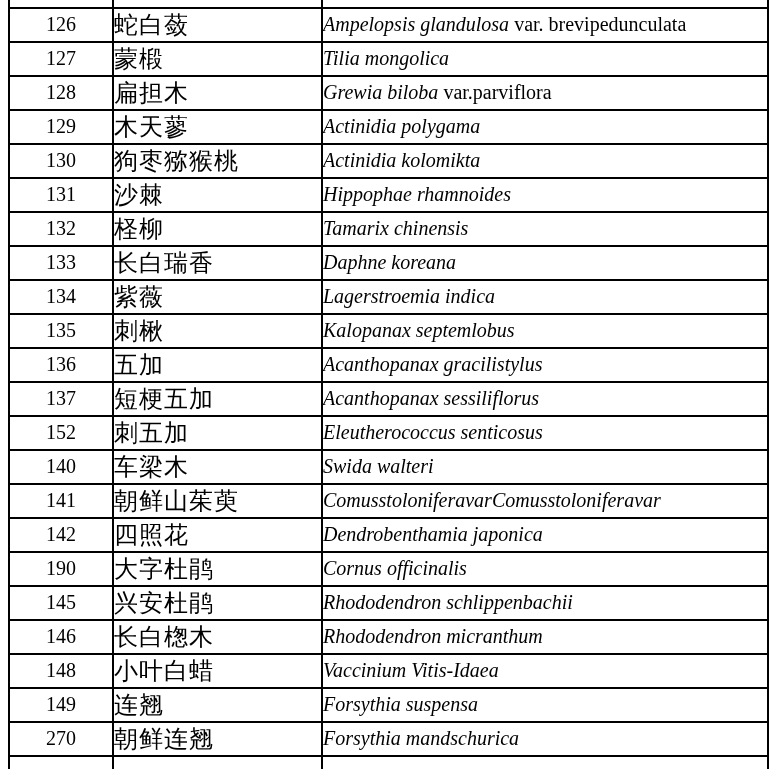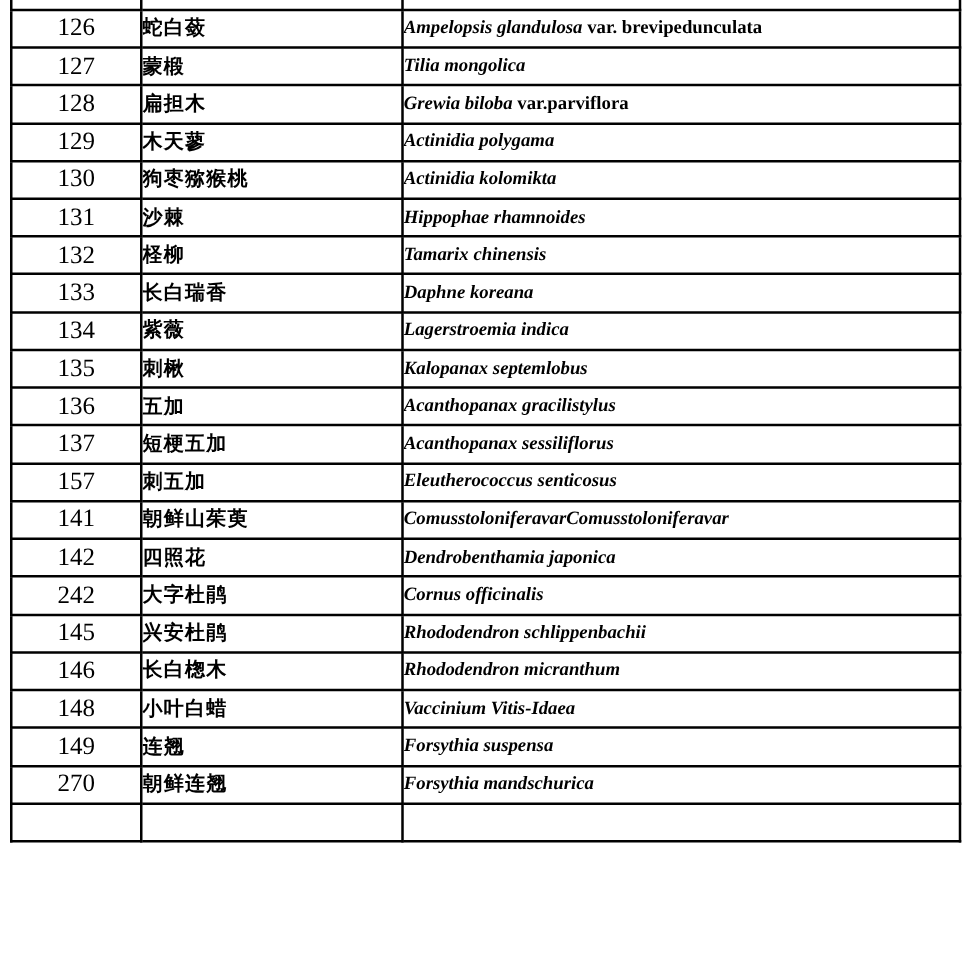--- a/index.html
+++ b/index.html
@@ -29,28 +29,26 @@
     vertical-align: middle;
   }
   tr.data-row { height: 30.24px; }
   tr.partial-row { height: 30px; }
   td.col-no {
     text-align: center;
     font-size: 20px;
   }
   td.col-cn {
     padding-left: 4px;
-    font-size: 16px;
+    font-size: 24px;
     letter-spacing: 1px;
-    font-weight: bold;
   }
   td.col-latin {
     padding-left: 3px;
-    font-size: 15px;
-    font-weight: bold;
+    font-size: 20px;
   }
   td.col-latin .lat-italic { font-style: italic; }
   td.col-latin .lat-regular { font-style: normal; }
 </style>
 </head>
 <body>
 
 <div class="page">
   <table class="species">
     <colgroup>
@@ -118,36 +116,41 @@
           <td class="col-no">136</td>
           <td class="col-cn">五加</td>
           <td class="col-latin"><span class="lat-italic">Acanthopanax gracilistylus</span></td>
         </tr>
         <tr class="data-row">
           <td class="col-no">137</td>
           <td class="col-cn">短梗五加</td>
           <td class="col-latin"><span class="lat-italic">Acanthopanax sessiliflorus</span></td>
         </tr>
         <tr class="data-row">
-          <td class="col-no">157</td>
+          <td class="col-no">152</td>
           <td class="col-cn">刺五加</td>
           <td class="col-latin"><span class="lat-italic">Eleutherococcus senticosus</span></td>
+        </tr>
+        <tr class="data-row">
+          <td class="col-no">140</td>
+          <td class="col-cn">车梁木</td>
+          <td class="col-latin"><span class="lat-italic">Swida walteri</span></td>
         </tr>
         <tr class="data-row">
           <td class="col-no">141</td>
           <td class="col-cn">朝鲜山茱萸</td>
           <td class="col-latin"><span class="lat-italic">ComusstoloniferavarComusstoloniferavar</span></td>
         </tr>
         <tr class="data-row">
           <td class="col-no">142</td>
           <td class="col-cn">四照花</td>
           <td class="col-latin"><span class="lat-italic">Dendrobenthamia japonica</span></td>
         </tr>
         <tr class="data-row">
-          <td class="col-no">242</td>
+          <td class="col-no">190</td>
           <td class="col-cn">大字杜鹃</td>
           <td class="col-latin"><span class="lat-italic">Cornus officinalis</span></td>
         </tr>
         <tr class="data-row">
           <td class="col-no">145</td>
           <td class="col-cn">兴安杜鹃</td>
           <td class="col-latin"><span class="lat-italic">Rhododendron schlippenbachii</span></td>
         </tr>
         <tr class="data-row">
           <td class="col-no">146</td>

